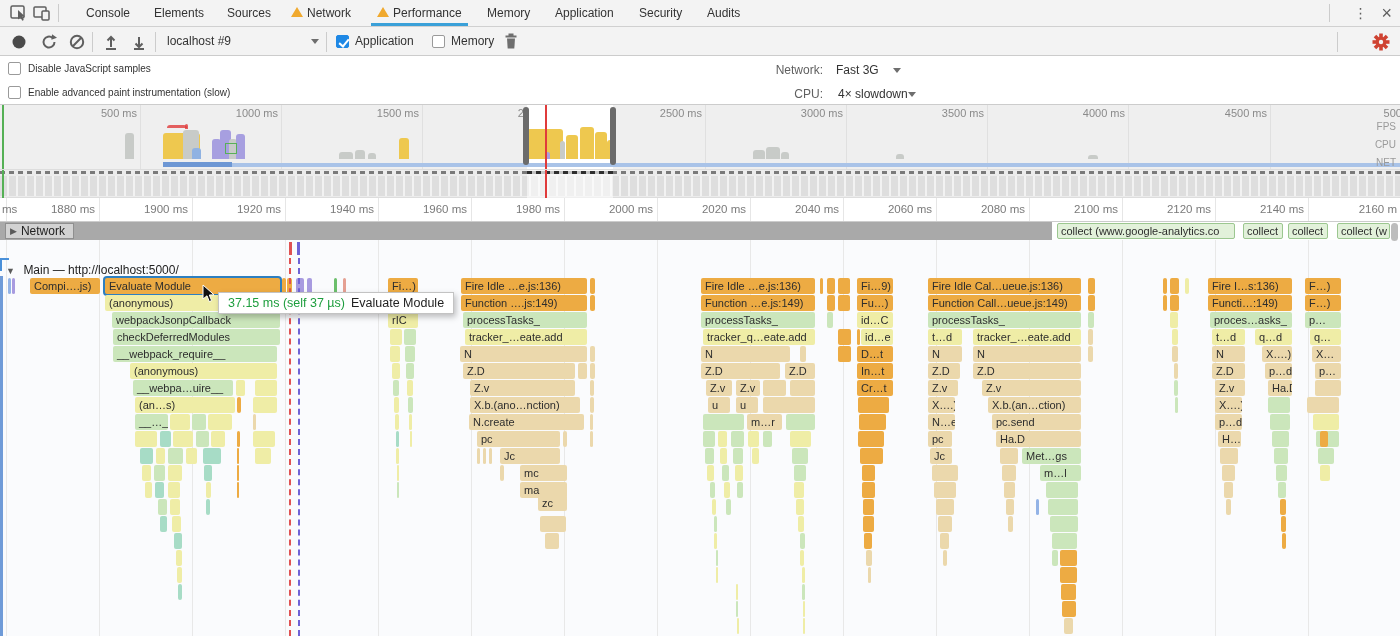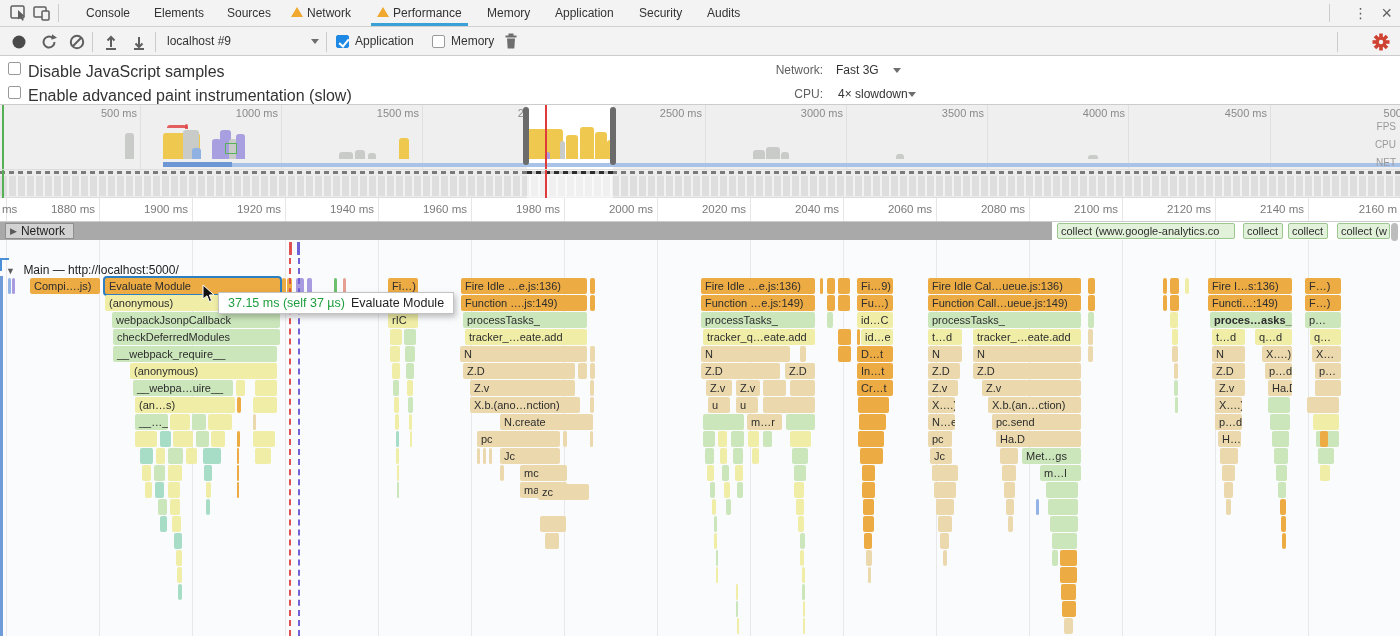--- a/index.html
+++ b/index.html
@@ -29,21 +29,21 @@
   .caret { display:inline-block; width:0; height:0; border-left:4px solid transparent;
            border-right:4px solid transparent; border-top:5px solid #6e6e6e; }
   .cbx { position:absolute; width:13px; height:13px; border:1px solid #9a9a9a; border-radius:2px; background:#fff; }
   .cbx.checked { background:var(--cbx); border-color:var(--cbx); }
   .cbx.checked::after { content:""; position:absolute; left:3.5px; top:0.5px; width:4px; height:8px;
                         border:solid #fff; border-width:0 2px 2px 0; transform:rotate(40deg); }
   .tlabel { position:absolute; top:7px; font-size:12px; color:#333; }
 
   
   #settings { position:absolute; left:0; top:56px; width:1400px; height:48px; background:#fff; }
-  .set-label { position:absolute; left:28px; font-size:16px; color:#333; }
+  .set-label { position:absolute; left:28px; font-size:10px; color:#333; }
   .thr-label { position:absolute; font-size:12px; color:#5f5f5f; text-align:right; width:60px; }
   .thr-value { position:absolute; font-size:12px; color:#333; }
 
   
   #overview { position:absolute; left:0; top:104px; width:1400px; height:66px; background:#efefef;
               border-top:1px solid #ccc; border-bottom:1px solid #ddd; overflow:hidden; }
   .ov-tick-line { position:absolute; top:0; width:1px; height:66px; background:#e0e0e0; }
   .ov-tick-label { position:absolute; top:2px; font-size:11px; color:#8a8a8a; transform:translateX(-100%); }
   .ov-side { position:absolute; right:4px; font-size:10px; color:#9a9a9a; }
   .act { position:absolute; border-radius:3px 3px 0 0; }
@@ -443,33 +443,33 @@
         <div class="fb y" style="left: 465px; top: 107px; width: 122px;">tracker_…eate.add</div>
         <div class="fb t" style="left: 460px; top: 124px; width: 127px;">N</div>
         <div class="fb t" style="left: 590px; top: 124px; width: 5px; padding: 0px;"></div>
         <div class="fb t" style="left: 463px; top: 141px; width: 112px;">Z.D</div>
         <div class="fb t" style="left: 578px; top: 141px; width: 9px; padding: 0px;"></div>
         <div class="fb t" style="left: 590px; top: 141px; width: 5px; padding: 0px;"></div>
         <div class="fb t" style="left: 470px; top: 158px; width: 105px;">Z.v</div>
         <div class="fb t" style="left: 590px; top: 158px; width: 4px; padding: 0px;"></div>
         <div class="fb t" style="left: 470px; top: 175px; width: 110px;">X.b.(ano…nction)</div>
         <div class="fb t" style="left: 590px; top: 175px; width: 4px; padding: 0px;"></div>
-        <div class="fb t" style="left: 500px; top: 192px; width: 92px;">N.create</div>
+        <div class="fb t" style="left: 469px; top: 192px; width: 115px;">N.create</div>
         <div class="fb t" style="left: 590px; top: 192px; width: 3px; padding: 0px;"></div>
         <div class="fb t" style="left: 477px; top: 209px; width: 83px;">pc</div>
         <div class="fb t" style="left: 563px; top: 209px; width: 4px; padding: 0px;"></div>
         <div class="fb t" style="left: 590px; top: 209px; width: 3px; padding: 0px;"></div>
         <div class="fb t" style="left: 477px; top: 226px; width: 3px; padding: 0px;"></div>
         <div class="fb t" style="left: 483px; top: 226px; width: 3px; padding: 0px;"></div>
         <div class="fb t" style="left: 489px; top: 226px; width: 3px; padding: 0px;"></div>
         <div class="fb t" style="left: 500px; top: 226px; width: 60px;">Jc</div>
         <div class="fb t" style="left: 500px; top: 243px; width: 4px; padding: 0px;"></div>
         <div class="fb t" style="left: 520px; top: 243px; width: 47px;">mc</div>
         <div class="fb t" style="left: 520px; top: 260px; width: 47px;">ma</div>
-        <div class="fb t" style="left: 538px; top: 262px; width: 51px;">zc</div>
+        <div class="fb t" style="left: 538px; top: 273px; width: 29px;">zc</div>
         <div class="fb t" style="left: 540px; top: 294px; width: 26px;"></div>
         <div class="fb t" style="left: 545px; top: 311px; width: 14px;"></div>
         <div class="fb o" style="left: 701px; top: 56px; width: 114px;">Fire Idle …e.js:136)</div>
         <div class="fb o" style="left: 820px; top: 56px; width: 3px; padding: 0px;"></div>
         <div class="fb o" style="left: 827px; top: 56px; width: 8px; padding: 0px;"></div>
         <div class="fb o" style="left: 838px; top: 56px; width: 12px;"></div>
         <div class="fb o" style="left: 701px; top: 73px; width: 114px;">Function …e.js:149)</div>
         <div class="fb o" style="left: 827px; top: 73px; width: 8px; padding: 0px;"></div>
         <div class="fb o" style="left: 838px; top: 73px; width: 12px;"></div>
         <div class="fb g" style="left: 701px; top: 90px; width: 114px;">processTasks_</div>
@@ -599,21 +599,21 @@
         <div class="fb o" style="left: 1163px; top: 73px; width: 4px; padding: 0px;"></div>
         <div class="fb o" style="left: 1170px; top: 73px; width: 9px; padding: 0px;"></div>
         <div class="fb y" style="left: 1170px; top: 90px; width: 8px; padding: 0px;"></div>
         <div class="fb y" style="left: 1172px; top: 107px; width: 6px; padding: 0px;"></div>
         <div class="fb t" style="left: 1172px; top: 124px; width: 6px; padding: 0px;"></div>
         <div class="fb t" style="left: 1174px; top: 141px; width: 4px; padding: 0px;"></div>
         <div class="fb g" style="left: 1174px; top: 158px; width: 4px; padding: 0px;"></div>
         <div class="fb g" style="left: 1175px; top: 175px; width: 3px; padding: 0px;"></div>
         <div class="fb o" style="left: 1208px; top: 56px; width: 84px;">Fire I…s:136)</div>
         <div class="fb o" style="left: 1208px; top: 73px; width: 84px;">Functi…:149)</div>
-        <div class="fb g" style="left: 1210px; top: 90px; width: 82px; font-weight: bold;">proces…asks_</div>
+        <div class="fb g" style="left: 1210px; top: 90px; width: 82px;">proces…asks_</div>
         <div class="fb y" style="left: 1212px; top: 107px; width: 33px;">t…d</div>
         <div class="fb y" style="left: 1255px; top: 107px; width: 37px;">q…d</div>
         <div class="fb t" style="left: 1212px; top: 124px; width: 33px;">N</div>
         <div class="fb t" style="left: 1262px; top: 124px; width: 30px;">X….)</div>
         <div class="fb t" style="left: 1212px; top: 141px; width: 33px;">Z.D</div>
         <div class="fb t" style="left: 1265px; top: 141px; width: 27px;">p…d</div>
         <div class="fb t" style="left: 1215px; top: 158px; width: 30px;">Z.v</div>
         <div class="fb t" style="left: 1268px; top: 158px; width: 24px;">Ha.D</div>
         <div class="fb t" style="left: 1215px; top: 175px; width: 27px;">X….)</div>
         <div class="fb g" style="left: 1268px; top: 175px; width: 22px;"></div>

